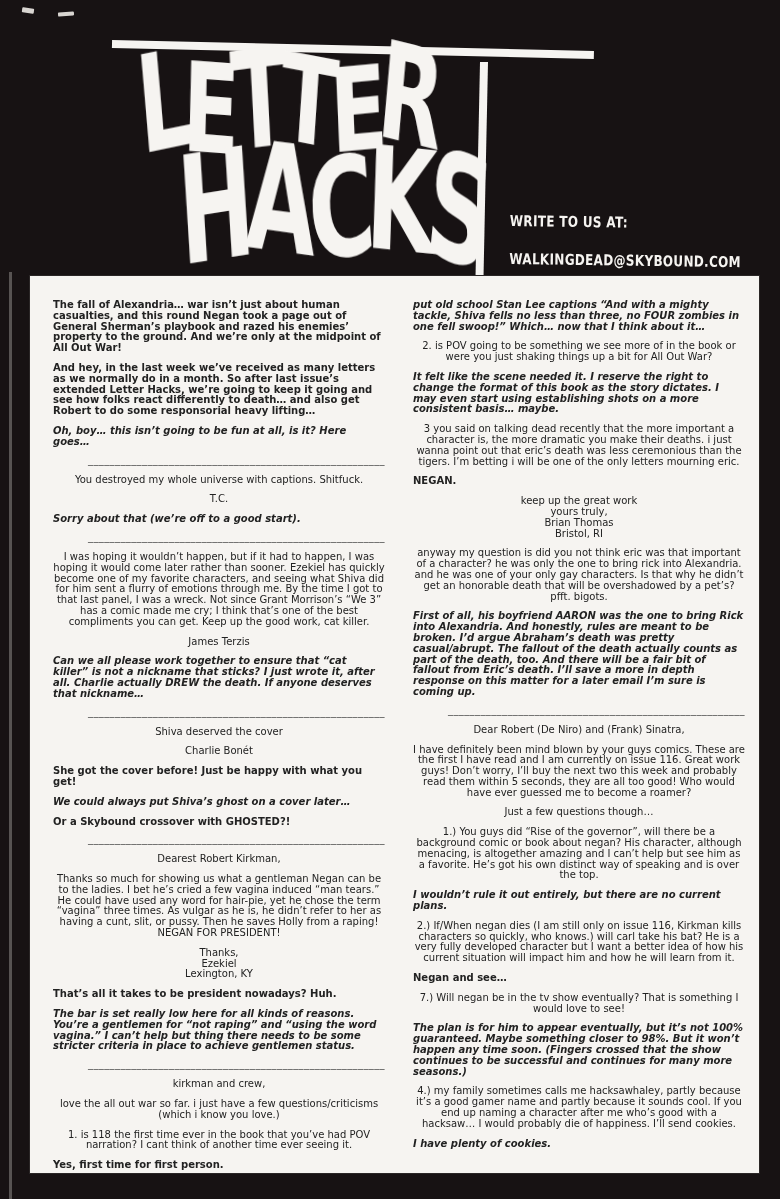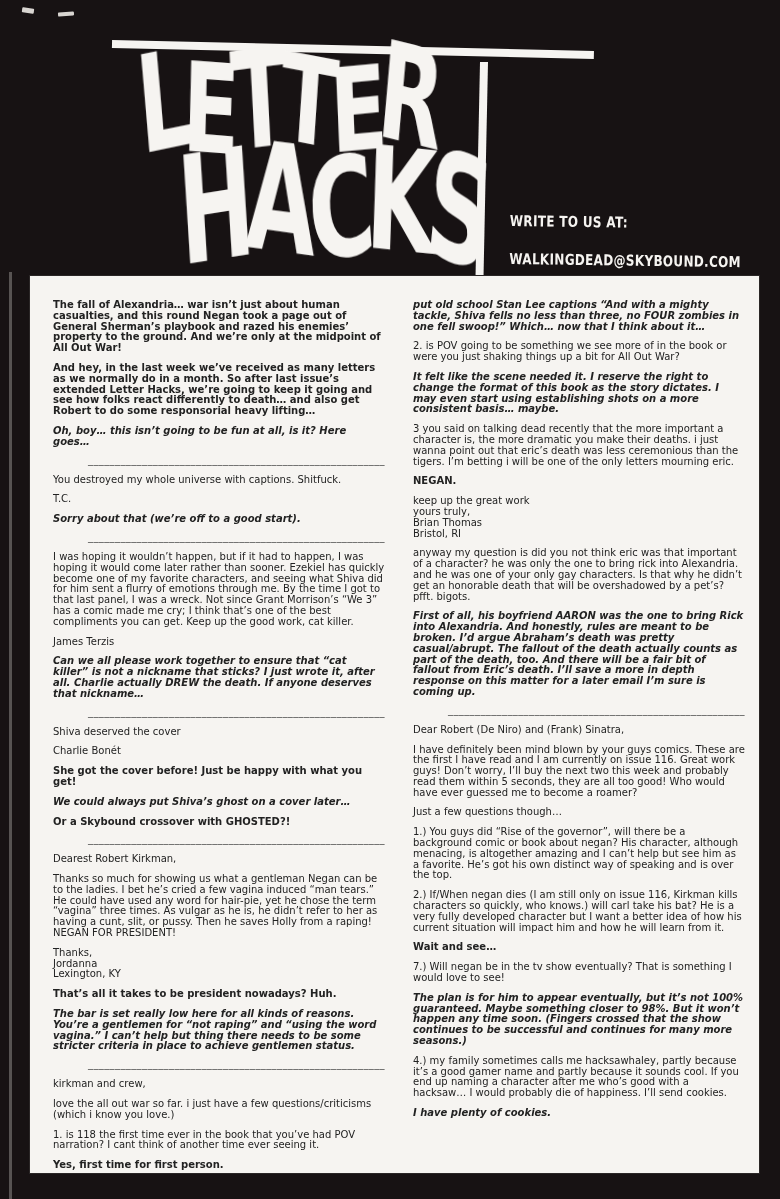--- a/index.html
+++ b/index.html
@@ -71,21 +71,21 @@
     display:flex;gap:22px;overflow:hidden;
     box-shadow:0 0 0 1px #2a2626;
   }
   .col{
     width:338px;flex:0 0 338px;
     color:var(--ink);
     font-size:10px;line-height:1.08;
     letter-spacing:0px;
   }
   .blk{margin:0 0 9px 6px;white-space:pre-line;}
-  .blk.normal{font-weight:normal;}
+  .blk.normal{font-weight:normal;text-align:center;}
   .blk.bold{font-weight:bold;}
   .blk.bolditalic{font-weight:bold;font-style:italic;}
   .blk.divider{
     color:var(--divider);white-space:nowrap;overflow:hidden;
     height:11px;line-height:9px;font-weight:normal;letter-spacing:.4px;
     margin-top:-2px;
     text-align:right;
   }
 </style>
 </head>
@@ -127,21 +127,21 @@
         <div class="blk divider">_______________________________________________________</div>
         <div class="blk normal">Shiva deserved the cover</div>
         <div class="blk normal">Charlie Bonét</div>
         <div class="blk bold">She got the cover before! Just be happy with what you get!</div>
         <div class="blk bolditalic">We could always put Shiva’s ghost on a cover later…</div>
         <div class="blk bold">Or a Skybound crossover with GHOSTED?!</div>
         <div class="blk divider">_______________________________________________________</div>
         <div class="blk normal">Dearest Robert Kirkman,</div>
         <div class="blk normal">Thanks so much for showing us what a gentleman Negan can be to the ladies.  I bet he’s cried a few vagina induced “man tears.” He could have used any word for hair-pie, yet he chose the term “vagina” three times. As vulgar as he is, he didn’t refer to her as having a cunt, slit, or pussy. Then he saves Holly from a raping! NEGAN FOR PRESIDENT!</div>
         <div class="blk normal">Thanks,
-Jordanna
+Ezekiel
 Lexington, KY</div>
         <div class="blk bold">That’s all it takes to be president nowadays? Huh.</div>
         <div class="blk bolditalic">The bar is set really low here for all kinds of reasons.  You’re a gentlemen for “not raping” and “using the word vagina.”  I can’t help but thing there needs to be some stricter criteria in place to achieve gentlemen status.</div>
         <div class="blk divider">_______________________________________________________</div>
         <div class="blk normal">kirkman and crew,</div>
         <div class="blk normal">love the all out war so far. i just have a few questions/criticisms (which i know you love.)</div>
         <div class="blk normal">1. is 118 the first time ever in the book that you’ve had  POV narration? I cant think of another time ever seeing it.</div>
         <div class="blk bold">Yes, first time for first person.</div>
         <div class="blk bolditalic">Yeah… it’s the first time, but it’s really just a version of “voice over.” I saw some people online complaining like I’d</div>
       </div>
@@ -155,22 +155,23 @@
 yours truly,
 Brian Thomas
 Bristol, RI</div>
         <div class="blk normal">anyway my question is did you not think eric was that important of a character? he was only the one to bring rick into Alexandria. and he was one of your only gay characters. Is that why he didn’t get an honorable death that will be overshadowed by a pet’s? pfft. bigots.</div>
         <div class="blk bolditalic">First of all, his boyfriend AARON was the one to bring Rick into Alexandria.  And honestly, rules are meant to be broken.  I’d argue Abraham’s death was pretty casual/abrupt.  The fallout of the death actually counts as part of the death, too.  And there will be a fair bit of fallout from Eric’s death.  I’ll save a more in depth response on this matter for a later email I’m sure is coming up.</div>
         <div class="blk divider">_______________________________________________________</div>
         <div class="blk normal">Dear Robert (De Niro) and (Frank) Sinatra,</div>
         <div class="blk normal">I have definitely been mind blown by your guys comics. These are the first I have read and I am currently on issue 116. Great work guys! Don’t worry, I’ll buy the next two this week and probably read them within 5 seconds, they are all too good! Who would have ever guessed me to become a roamer?</div>
         <div class="blk normal">Just a few questions though…</div>
         <div class="blk normal">1.) You guys did “Rise of the governor”, will there be a background comic or book about negan? His character, although menacing, is altogether amazing and I can’t help but see him as a favorite. He’s got his own distinct way of speaking and is over the top.</div>
+        <div class="blk bolditalic">I wouldn’t rule it out entirely, but there are no current plans.</div>
         <div class="blk normal">2.) If/When negan dies (I am still only on issue 116, Kirkman kills characters so quickly, who knows.) will carl take his bat? He is a very fully developed character but I want a better idea of how his current situation will impact him and how he will learn from it.</div>
-        <div class="blk bold">Wait and see…</div>
+        <div class="blk bold">Negan and see…</div>
         <div class="blk normal">7.) Will negan be in the tv show eventually? That is something I would love to see!</div>
         <div class="blk bolditalic">The plan is for him to appear eventually, but it’s not 100% guaranteed.  Maybe something closer to 98%.  But it won’t happen any time soon.  (Fingers crossed that the show continues to be successful and continues for many more seasons.)</div>
         <div class="blk normal">4.) my family sometimes calls me hacksawhaley, partly because it’s a good gamer name and partly because it sounds cool. If you end up naming a character after me who’s good with a hacksaw… I would probably die of happiness. I’ll send cookies.</div>
         <div class="blk bolditalic">I have plenty of cookies.</div>
       </div>
   </div>
 
 </div>
 
 </body></html>

